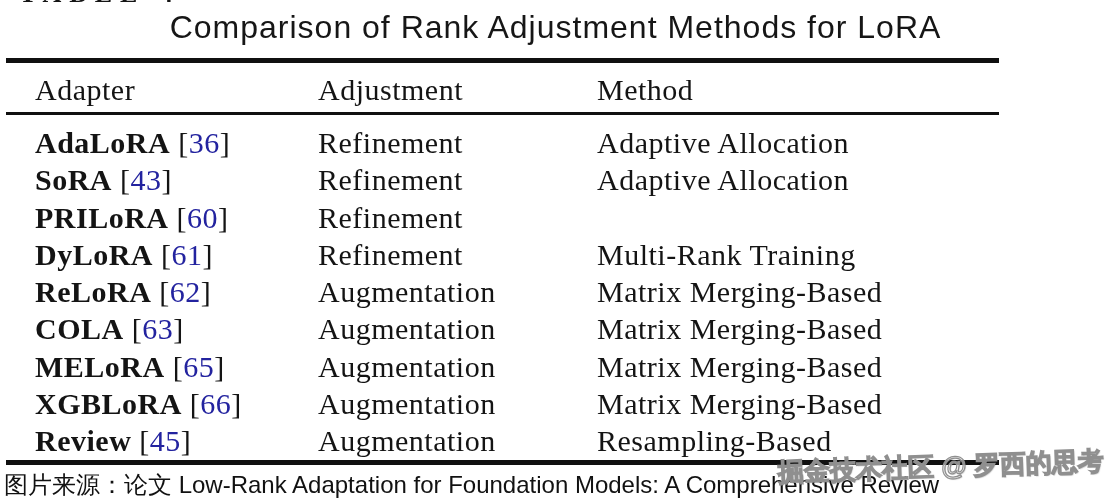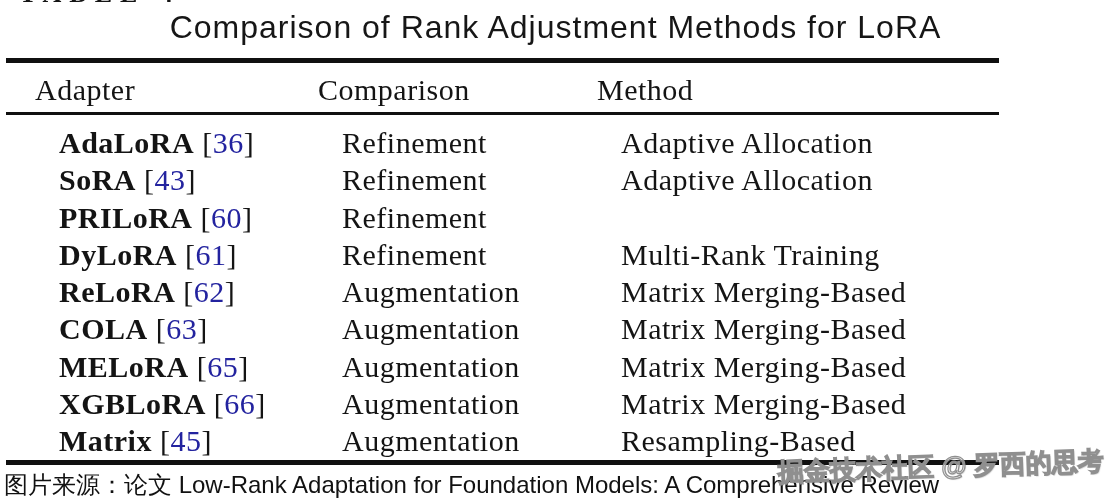--- a/index.html
+++ b/index.html
@@ -72,21 +72,20 @@
   .c2 { left:318px; }
   .c3 { left:597px; }
 
   .rows {
     position:absolute;
     top:124px; left:0; right:0;
   }
   .row {
     position:relative;
     height:37.3px;
-    margin-left:24px;
   }
   .row span.cell {
     position:absolute;
     line-height:37.3px;
     font-size:30px;
     letter-spacing:0.5px;
     white-space:nowrap;
   }
   .adapter { font-weight:bold; }
   .cite-wrap { font-weight:normal; }
@@ -125,21 +124,21 @@
   <div class="clip-top">
     <span>TABLE 4</span>
   </div>
 
   <div class="title">Comparison of Rank Adjustment Methods for LoRA</div>
 
   <div class="rule rule-top"></div>
 
   <div class="header-row">
     <span class="c1">Adapter</span>
-    <span class="c2">Comparison</span>
+    <span class="c2">Adjustment</span>
     <span class="c3">Method</span>
   </div>
 
   <div class="rule rule-mid"></div>
 
   <div class="rows">
 
     <div class="row">
       <span class="cell c1"><span class="adapter">AdaLoRA</span> <span class="cite-wrap"><span class="bracket">[</span><span class="cite">36</span><span class="bracket">]</span></span></span>
       <span class="cell c2">Refinement</span>
@@ -181,21 +180,21 @@
       <span class="cell c3">Matrix Merging-Based</span>
     </div>
 
     <div class="row">
       <span class="cell c1"><span class="adapter">XGBLoRA</span> <span class="cite-wrap"><span class="bracket">[</span><span class="cite">66</span><span class="bracket">]</span></span></span>
       <span class="cell c2">Augmentation</span>
       <span class="cell c3">Matrix Merging-Based</span>
     </div>
 
     <div class="row">
-      <span class="cell c1"><span class="adapter">Matrix</span> <span class="cite-wrap"><span class="bracket">[</span><span class="cite">45</span><span class="bracket">]</span></span></span>
+      <span class="cell c1"><span class="adapter">Review</span> <span class="cite-wrap"><span class="bracket">[</span><span class="cite">45</span><span class="bracket">]</span></span></span>
       <span class="cell c2">Augmentation</span>
       <span class="cell c3">Resampling-Based</span>
     </div>
 
   </div>
 
   <div class="rule rule-bottom"></div>
 
   <div class="caption">图片来源：论文 Low-Rank Adaptation for Foundation Models: A Comprehensive Review</div>
 

